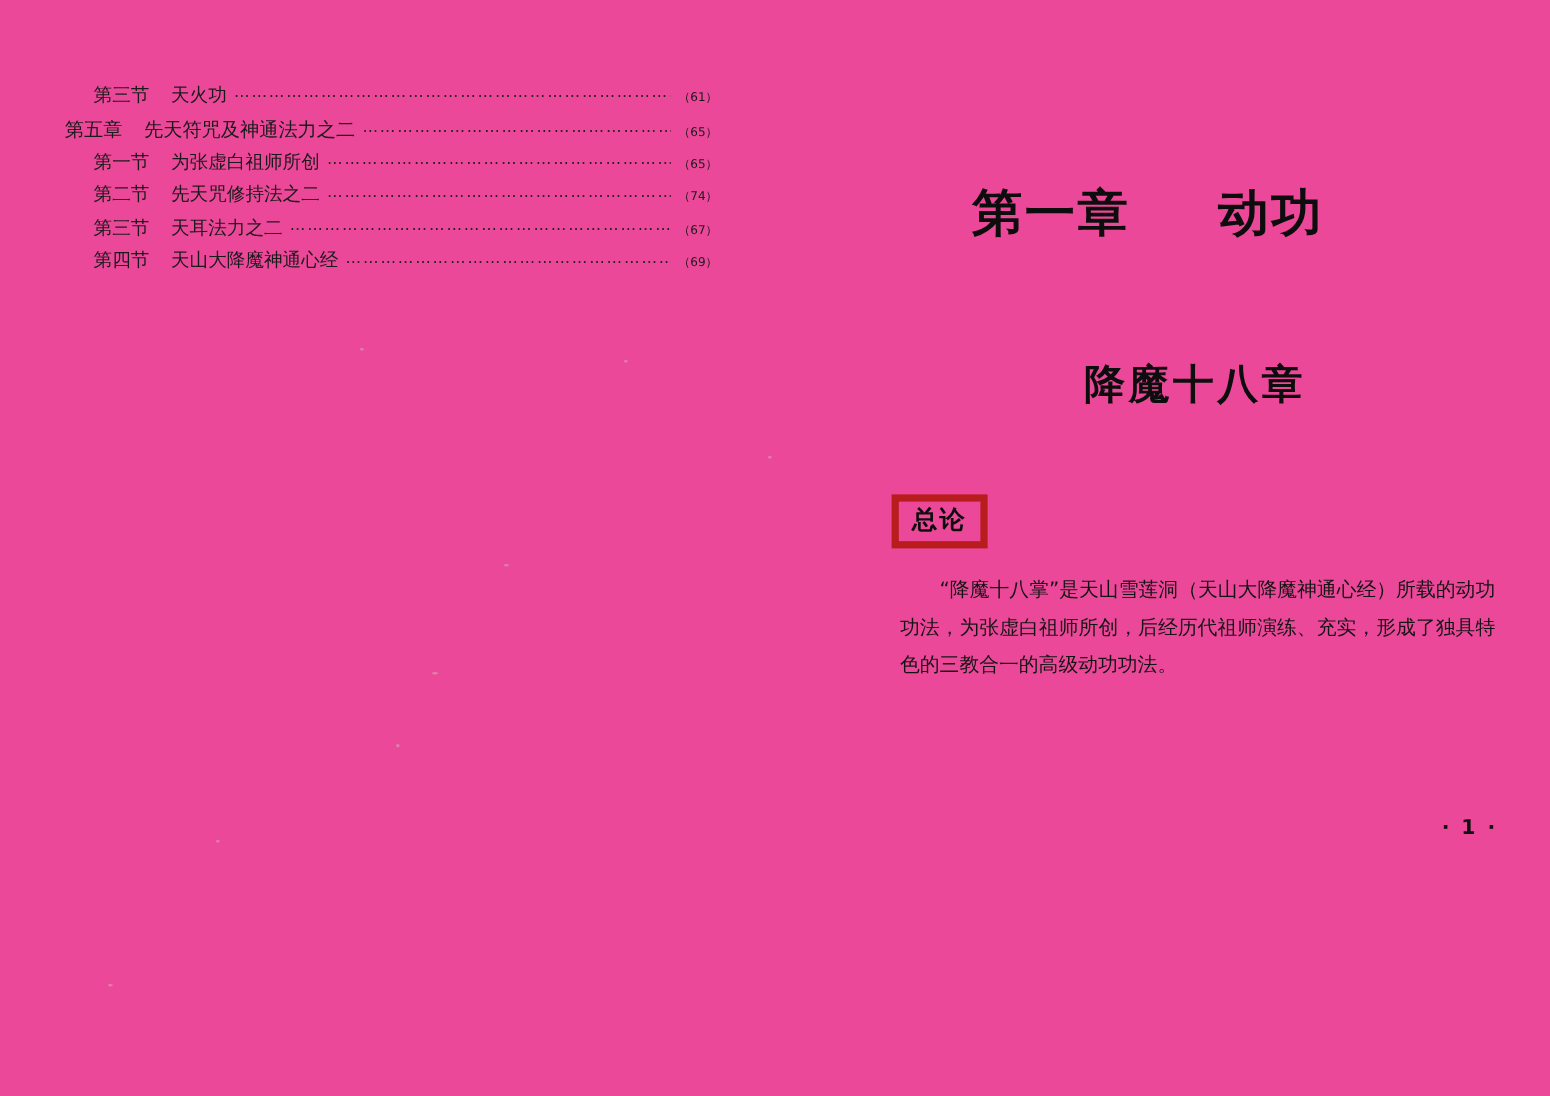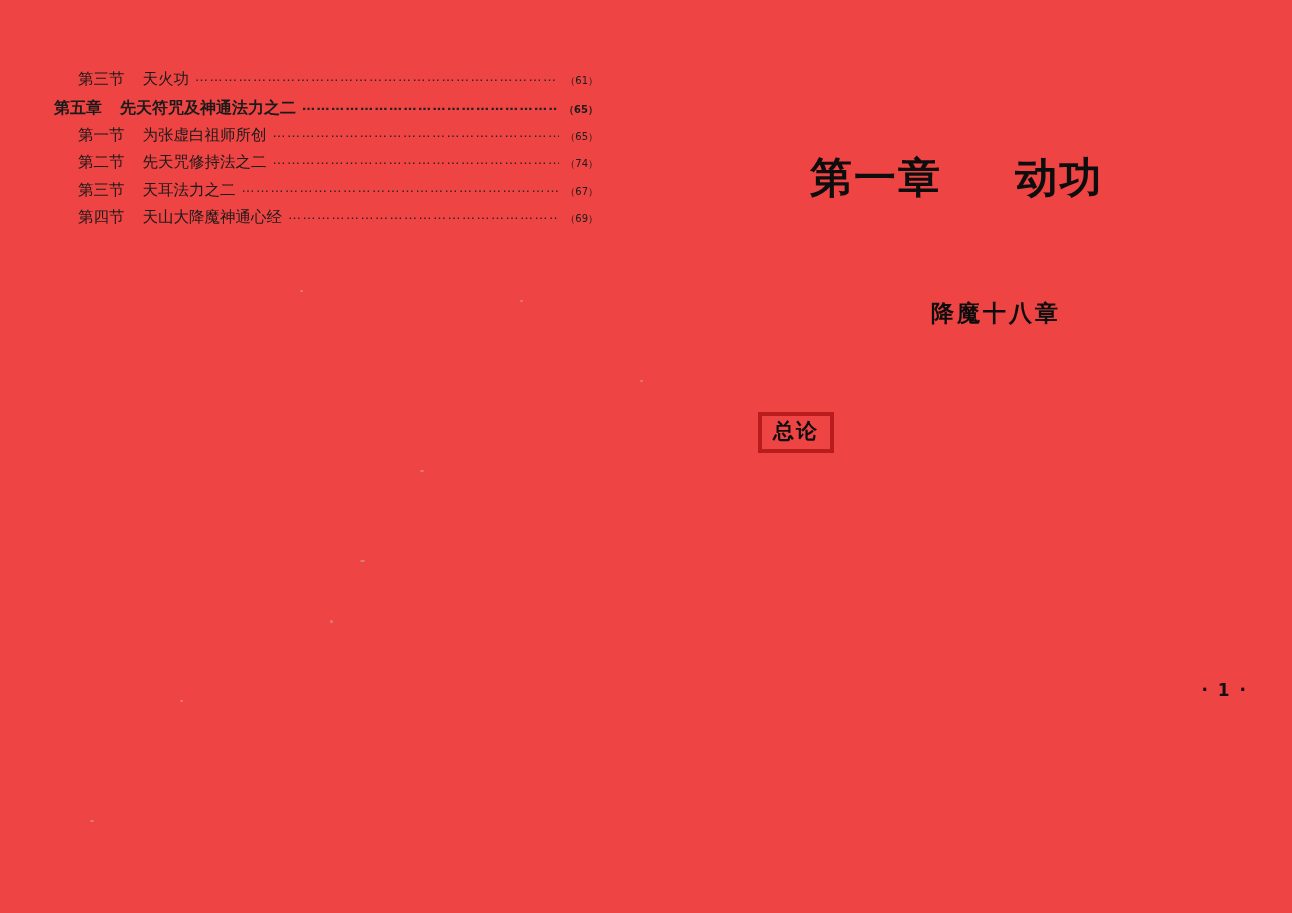--- a/index.html
+++ b/index.html
@@ -11,21 +11,21 @@
     width: 1292px;
     height: 913px;
     position: relative;
     font-family: "DejaVu Sans", sans-serif;
     color: #111111;
     overflow: hidden;
   }
   .page {
     position: absolute;
     inset: 0;
-    background: #ef4444;
+    background: #ec4899;
   }
   
   .speckle {
     position: absolute;
     background: #c9c6bd;
     border-radius: 50%;
     opacity: .45;
   }
 
   
@@ -38,21 +38,21 @@
   .toc-row {
     display: flex;
     align-items: baseline;
     font-size: 15.5px;
     line-height: 1.0;
     margin-bottom: 12px;
     white-space: nowrap;
     color: #1a1a1a;
   }
   .toc-row.chapter {
-    font-weight: bold;
+    font-weight: normal;
     margin-left: -24px;
     font-size: 16px;
   }
   .toc-row .sec {
     flex: 0 0 auto;
   }
   .toc-row .gap {
     flex: 0 0 auto;
     width: 18px;
   }
@@ -92,30 +92,30 @@
     font-family: "DejaVu Sans", sans-serif;
     color: #0d0d0d;
   }
   .chapter-title .sp { display:inline-block; width: 40px; }
   .book-title {
     position: absolute;
     left: 0;
     top: 298px;
     width: 592px;
     text-align: center;
-    font-size: 23px;
+    font-size: 34px;
     font-weight: bold;
     letter-spacing: 3px;
     color: #0d0d0d;
   }
   .section-box {
     position: absolute;
-    left: 58px;
+    left: 43px;
     top: 412px;
-    border: 4px solid #b91c1c;
+    border: 6px solid #b91c1c;
     padding: 5px 11px 7px 11px;
     font-size: 21px;
     font-weight: bold;
     letter-spacing: 2px;
     line-height: 1;
     color: #0d0d0d;
   }
   .body-text {
     position: absolute;
     left: 50px;
@@ -211,19 +211,20 @@
       <span>第一章</span>
       <span class="sp"></span>
       <span>动功</span>
     </div>
 
     <div class="book-title">降魔十八章</div>
 
     <div class="section-box">总论</div>
 
     <div class="body-text">
+      <p>“降魔十八掌”是天山雪莲洞（天山大降魔神通心经）所载的动功功法，为张虚白祖师所创，后经历代祖师演练、充实，形成了独具特色的三教合一的高级动功功法。</p>
     </div>
 
     <div class="folio">· 1 ·</div>
 
   </div>
 
 </div>
 
 </body></html>

